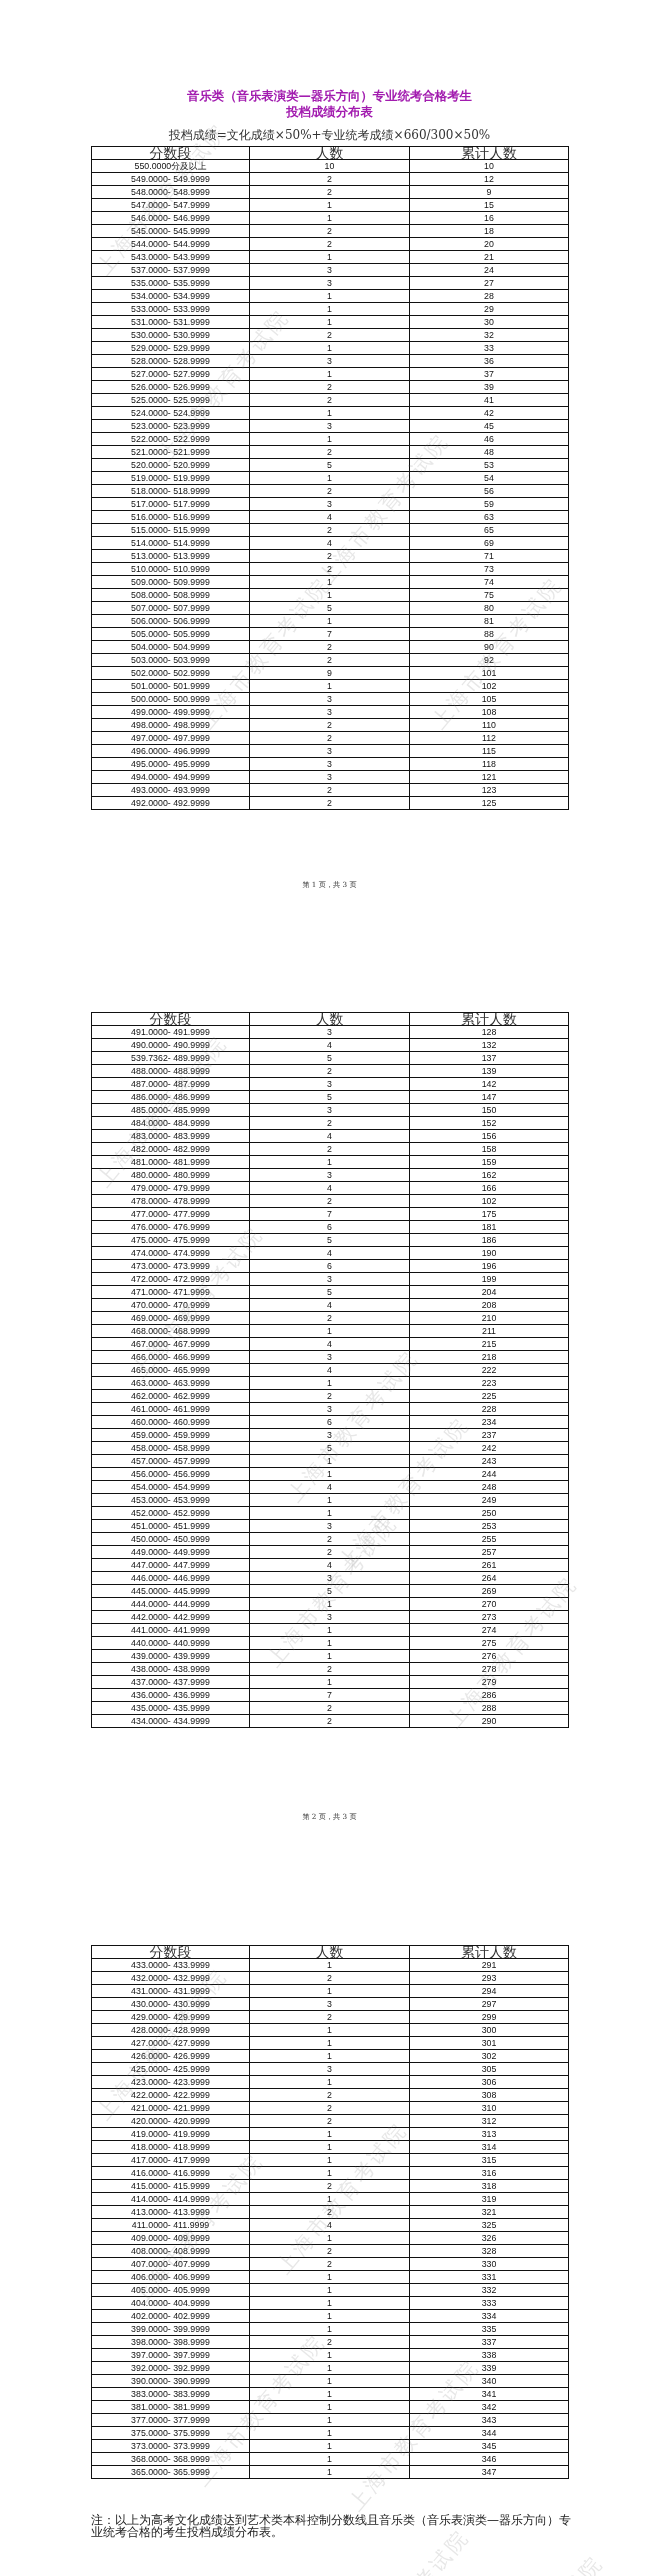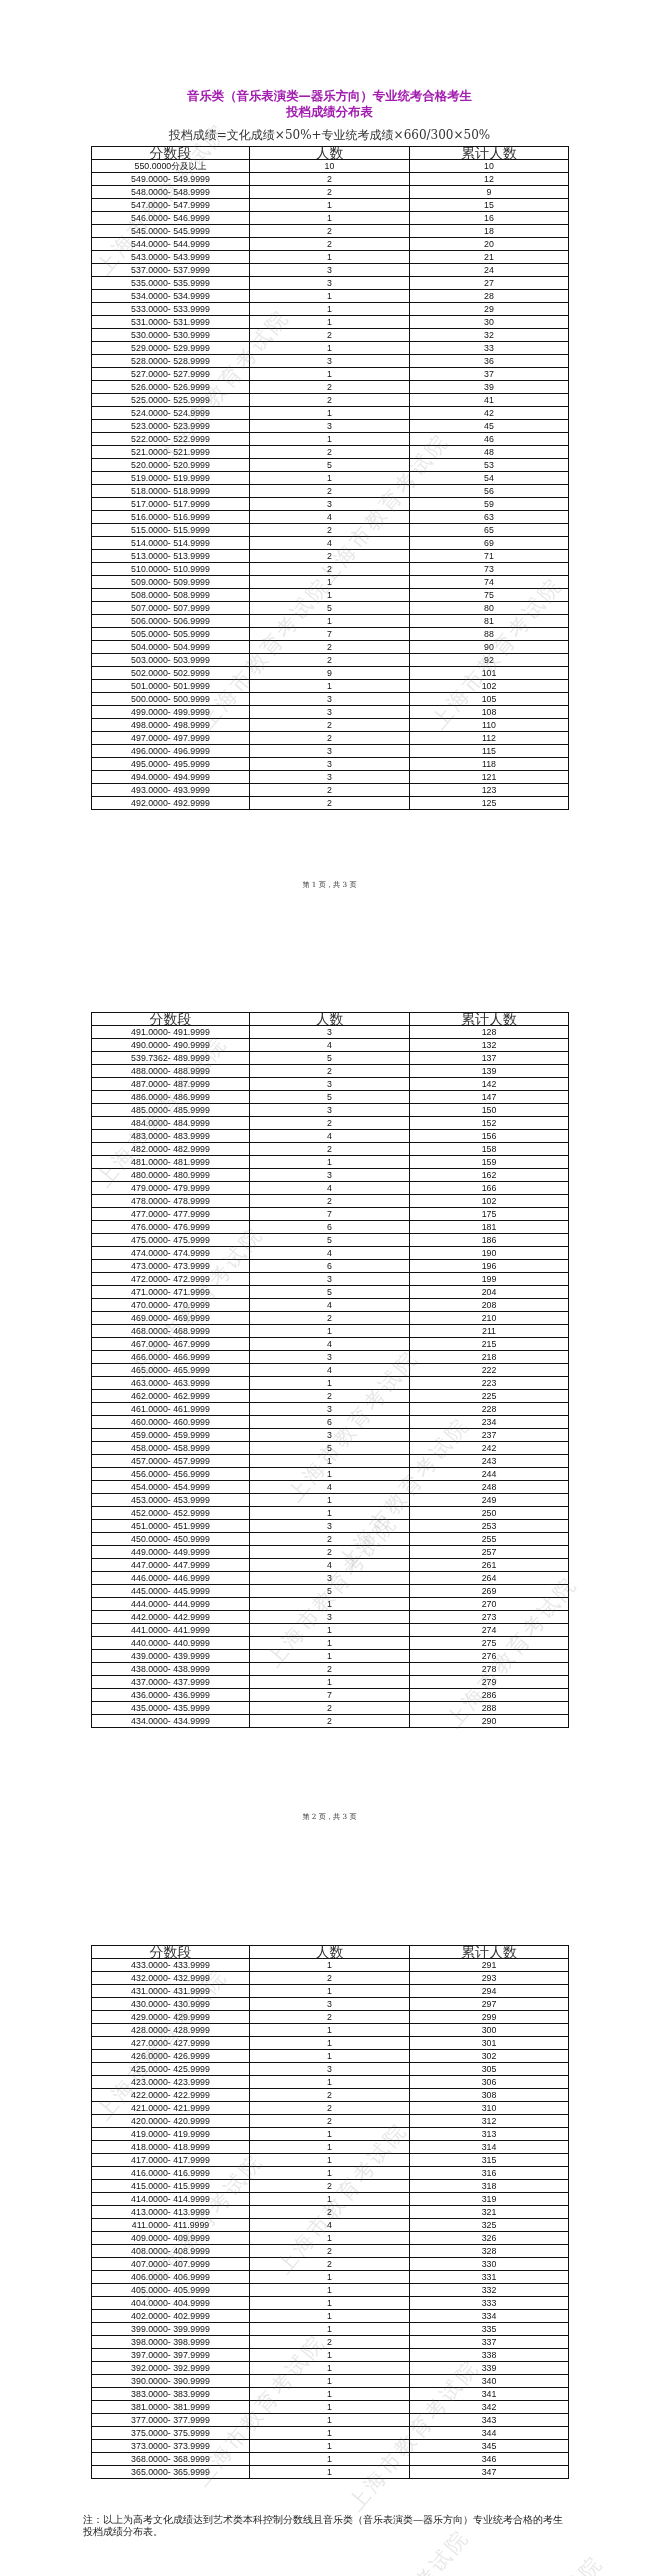--- a/index.html
+++ b/index.html
@@ -9,22 +9,22 @@
                 font-family:"DejaVu Sans", sans-serif; font-weight:bold; font-size:12.4px; color:#a21caf; line-height:15.5px; }
   .formula { position:absolute; left:0; width:659px; top:127px; text-align:center;
              font-family:"DejaVu Serif", serif; font-size:12px; color:#333; }
   table.grid { position:absolute; left:91px; width:477px; border-collapse:collapse; table-layout:fixed; }
   table.grid td, table.grid th { border:1px solid #111; height:12px; padding:0; text-align:center;
              font-size:8.8px; line-height:12px; font-weight:normal; overflow:hidden; white-space:nowrap; }
   table.grid th { font-family:"DejaVu Serif", serif; font-size:14px; color:#333; }
   table.grid col.c1 { width:158px; } table.grid col.c2 { width:160px; } table.grid col.c3 { width:159px; }
   .footer { position:absolute; left:0; width:659px; text-align:center; font-family:"DejaVu Serif", serif;
             font-size:7.2px; color:#333; }
-  .note { position:absolute; left:83px; top:2514px; width:484px; font-family:"DejaVu Serif", serif;
-          font-size:10px; line-height:12.4px; color:#222; }
+  .note { position:absolute; left:91px; top:2514px; width:484px; font-family:"DejaVu Serif", serif;
+          font-size:12px; line-height:12.4px; color:#222; }
   .wm { position:absolute; font-family:"DejaVu Serif", serif; font-size:20.6px; color:rgba(120,120,120,0.18);
         transform:rotate(-50deg); white-space:nowrap; pointer-events:none; letter-spacing:3.1px; }
 </style>
 </head>
 <body>
 
 <div class="page-title" style="top:88px;">音乐类（音乐表演类—器乐方向）专业统考合格考生</div>
 <div class="page-title" style="top:104px;">投档成绩分布表</div>
 <div class="formula">投档成绩=文化成绩×50%+专业统考成绩×660/300×50%</div>
 

